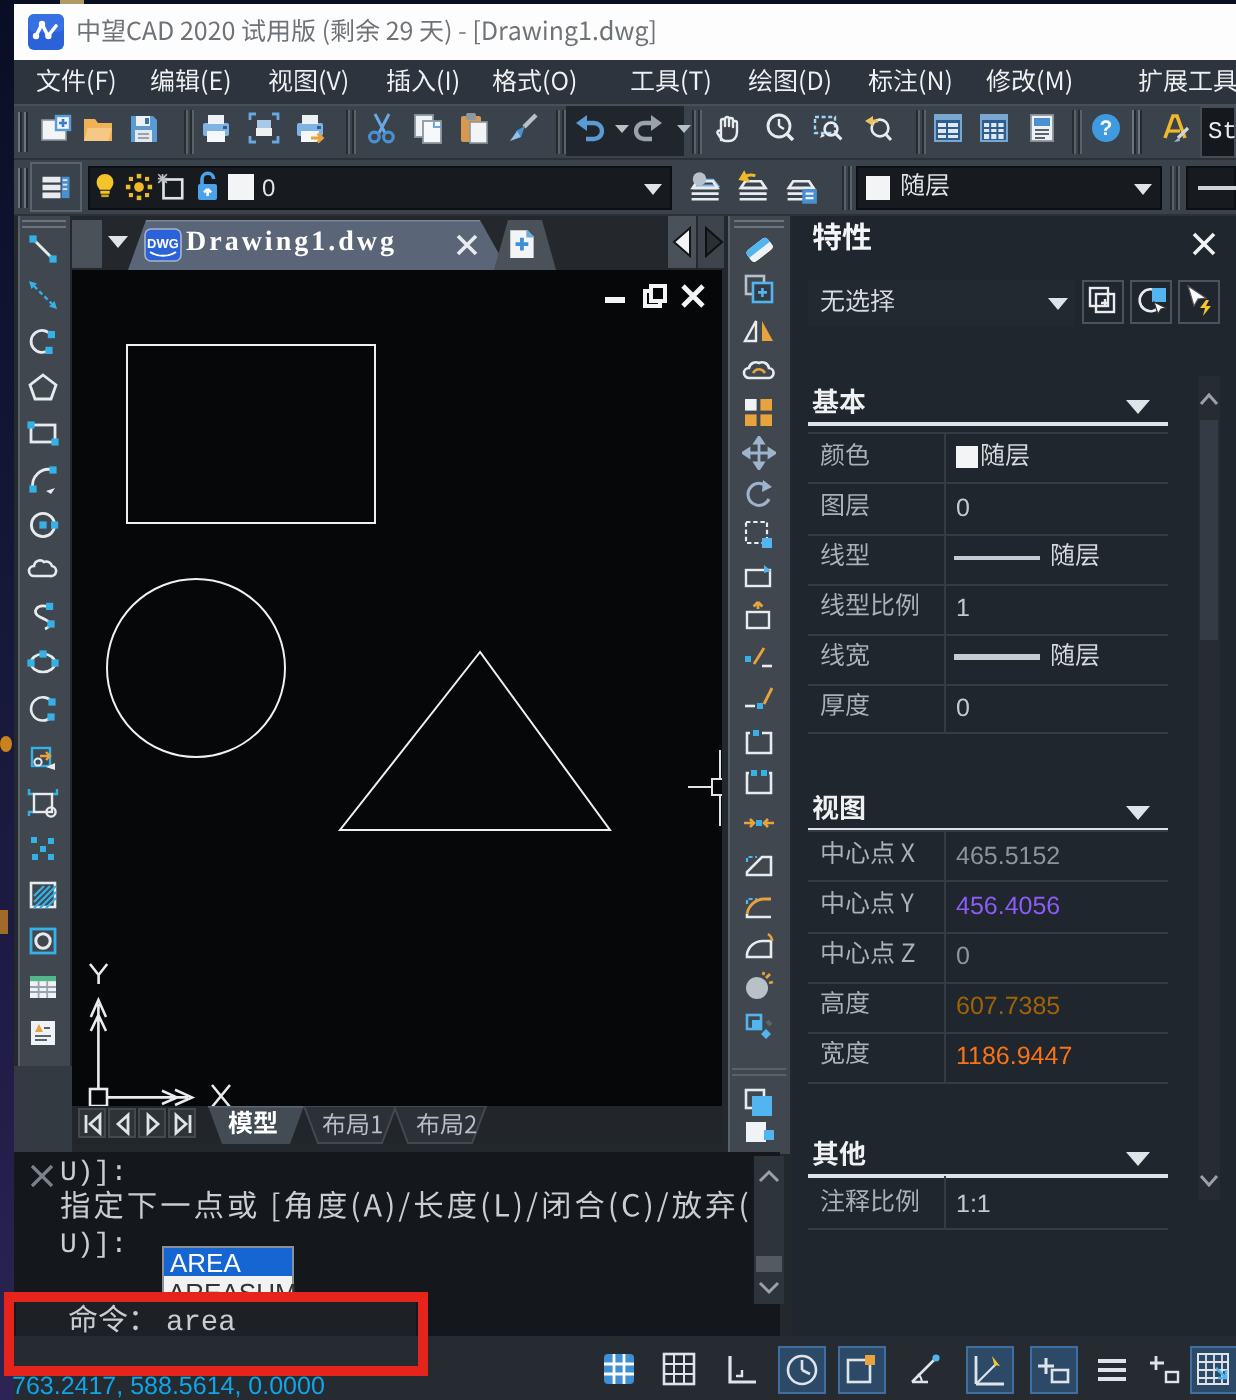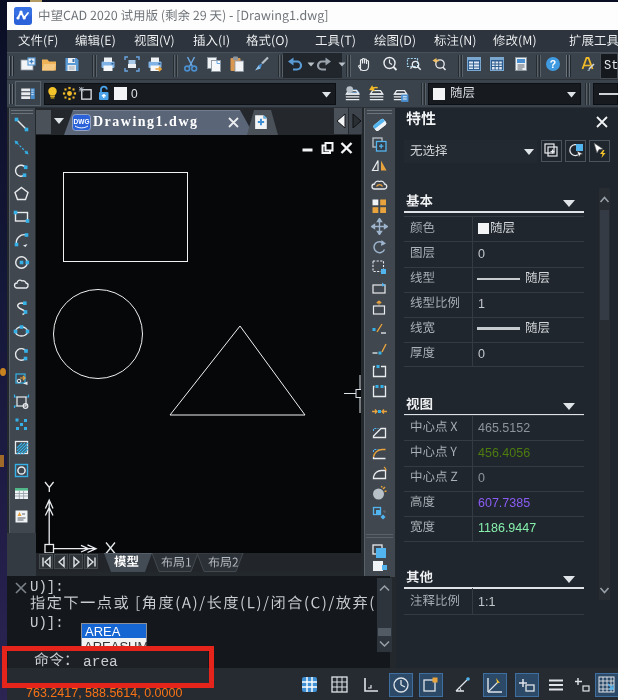--- a/index.html
+++ b/index.html
@@ -715,33 +715,33 @@
 <div class="abs" style="left:404px;top:516px;width:180px;height:1px;background:#343b42"></div>
 <div class="abs" style="left:404px;top:541px;width:180px;height:1px;background:#343b42"></div>
 <div class="abs" style="left:472px;top:415px;width:1px;height:126px;background:#343b42"></div>
 <svg style="position:absolute;left:410px;top:421px;overflow:visible" width="49" height="16" viewBox="0 0 49 16">
     <path transform="translate(0,10.0)" d="M5.7 -10.5V-8.3H1.2V-2.3H2.1V-3.1H5.7V1H6.7V-3.1H10.3V-2.4H11.3V-8.3H6.7V-10.5ZM2.1 -4V-7.4H5.7V-4ZM10.3 -4H6.7V-7.4H10.3Z M16.2 -7V-0.8C16.2 0.4 16.6 0.8 17.9 0.8C18.2 0.8 20.1 0.8 20.5 0.8C21.9 0.8 22.2 0.1 22.3 -2.3C22 -2.4 21.6 -2.6 21.4 -2.7C21.3 -0.6 21.2 -0.1 20.4 -0.1C20 -0.1 18.4 -0.1 18 -0.1C17.3 -0.1 17.2 -0.2 17.2 -0.8V-7ZM14.2 -6.1C14 -4.6 13.6 -2.6 13.1 -1.4L14 -1C14.5 -2.3 14.9 -4.4 15.1 -5.9ZM22 -6.1C22.7 -4.6 23.4 -2.6 23.6 -1.3L24.6 -1.7C24.3 -3 23.6 -4.9 22.9 -6.4ZM16.8 -9.5C18 -8.6 19.4 -7.4 20.1 -6.6L20.8 -7.3C20.1 -8.1 18.6 -9.3 17.4 -10.1Z M28 -5.8H34.5V-3.6H28ZM29.2 -1.6C29.4 -0.8 29.5 0.3 29.5 0.9L30.5 0.8C30.4 0.2 30.3 -0.9 30.1 -1.7ZM31.8 -1.6C32.2 -0.8 32.6 0.2 32.7 0.9L33.6 0.6C33.5 0 33.1 -1 32.7 -1.8ZM34.4 -1.7C35 -0.9 35.7 0.2 36 0.9L36.9 0.5C36.6 -0.2 35.9 -1.2 35.2 -2ZM27.2 -1.9C26.8 -1 26.2 0 25.5 0.6L26.4 1C27.1 0.3 27.7 -0.7 28.1 -1.7ZM27.1 -6.7V-2.7H35.4V-6.7H31.6V-8.3H36.4V-9.2H31.6V-10.5H30.7V-6.7Z M40.5 0H41.7L43 -2.5C43.3 -2.9 43.5 -3.4 43.8 -4H43.8C44.1 -3.4 44.4 -2.9 44.6 -2.5L46 0H47.3L44.6 -4.7L47.1 -9.2H45.9L44.6 -6.8C44.4 -6.4 44.2 -6 44 -5.5H43.9C43.6 -6 43.4 -6.4 43.2 -6.8L42 -9.2H40.7L43.2 -4.7Z" fill="#aab1b8"></path>
   </svg>
 <div class="abs" style="left:478px;top:421px;color:#8d949c;font:12.5px 'Liberation Sans'">465.5152</div>
 <svg style="position:absolute;left:410px;top:446px;overflow:visible" width="48" height="16" viewBox="0 0 48 16">
     <path transform="translate(0,10.0)" d="M5.7 -10.5V-8.3H1.2V-2.3H2.1V-3.1H5.7V1H6.7V-3.1H10.3V-2.4H11.3V-8.3H6.7V-10.5ZM2.1 -4V-7.4H5.7V-4ZM10.3 -4H6.7V-7.4H10.3Z M16.2 -7V-0.8C16.2 0.4 16.6 0.8 17.9 0.8C18.2 0.8 20.1 0.8 20.5 0.8C21.9 0.8 22.2 0.1 22.3 -2.3C22 -2.4 21.6 -2.6 21.4 -2.7C21.3 -0.6 21.2 -0.1 20.4 -0.1C20 -0.1 18.4 -0.1 18 -0.1C17.3 -0.1 17.2 -0.2 17.2 -0.8V-7ZM14.2 -6.1C14 -4.6 13.6 -2.6 13.1 -1.4L14 -1C14.5 -2.3 14.9 -4.4 15.1 -5.9ZM22 -6.1C22.7 -4.6 23.4 -2.6 23.6 -1.3L24.6 -1.7C24.3 -3 23.6 -4.9 22.9 -6.4ZM16.8 -9.5C18 -8.6 19.4 -7.4 20.1 -6.6L20.8 -7.3C20.1 -8.1 18.6 -9.3 17.4 -10.1Z M28 -5.8H34.5V-3.6H28ZM29.2 -1.6C29.4 -0.8 29.5 0.3 29.5 0.9L30.5 0.8C30.4 0.2 30.3 -0.9 30.1 -1.7ZM31.8 -1.6C32.2 -0.8 32.6 0.2 32.7 0.9L33.6 0.6C33.5 0 33.1 -1 32.7 -1.8ZM34.4 -1.7C35 -0.9 35.7 0.2 36 0.9L36.9 0.5C36.6 -0.2 35.9 -1.2 35.2 -2ZM27.2 -1.9C26.8 -1 26.2 0 25.5 0.6L26.4 1C27.1 0.3 27.7 -0.7 28.1 -1.7ZM27.1 -6.7V-2.7H35.4V-6.7H31.6V-8.3H36.4V-9.2H31.6V-10.5H30.7V-6.7Z M43 0H44.2V-3.6L46.9 -9.2H45.8L44.6 -6.6C44.3 -5.9 44 -5.2 43.6 -4.6H43.6C43.3 -5.2 43 -5.9 42.7 -6.6L41.5 -9.2H40.3L43 -3.6Z" fill="#aab1b8"></path>
   </svg>
-<div class="abs" style="left:478px;top:446px;color:#4d7c0f;font:12.5px 'Liberation Sans'">456.4056</div>
+<div class="abs" style="left:478px;top:446px;color:#8b5cf6;font:12.5px 'Liberation Sans'">456.4056</div>
 <svg style="position:absolute;left:410px;top:471px;overflow:visible" width="49" height="16" viewBox="0 0 49 16">
     <path transform="translate(0,10.0)" d="M5.7 -10.5V-8.3H1.2V-2.3H2.1V-3.1H5.7V1H6.7V-3.1H10.3V-2.4H11.3V-8.3H6.7V-10.5ZM2.1 -4V-7.4H5.7V-4ZM10.3 -4H6.7V-7.4H10.3Z M16.2 -7V-0.8C16.2 0.4 16.6 0.8 17.9 0.8C18.2 0.8 20.1 0.8 20.5 0.8C21.9 0.8 22.2 0.1 22.3 -2.3C22 -2.4 21.6 -2.6 21.4 -2.7C21.3 -0.6 21.2 -0.1 20.4 -0.1C20 -0.1 18.4 -0.1 18 -0.1C17.3 -0.1 17.2 -0.2 17.2 -0.8V-7ZM14.2 -6.1C14 -4.6 13.6 -2.6 13.1 -1.4L14 -1C14.5 -2.3 14.9 -4.4 15.1 -5.9ZM22 -6.1C22.7 -4.6 23.4 -2.6 23.6 -1.3L24.6 -1.7C24.3 -3 23.6 -4.9 22.9 -6.4ZM16.8 -9.5C18 -8.6 19.4 -7.4 20.1 -6.6L20.8 -7.3C20.1 -8.1 18.6 -9.3 17.4 -10.1Z M28 -5.8H34.5V-3.6H28ZM29.2 -1.6C29.4 -0.8 29.5 0.3 29.5 0.9L30.5 0.8C30.4 0.2 30.3 -0.9 30.1 -1.7ZM31.8 -1.6C32.2 -0.8 32.6 0.2 32.7 0.9L33.6 0.6C33.5 0 33.1 -1 32.7 -1.8ZM34.4 -1.7C35 -0.9 35.7 0.2 36 0.9L36.9 0.5C36.6 -0.2 35.9 -1.2 35.2 -2ZM27.2 -1.9C26.8 -1 26.2 0 25.5 0.6L26.4 1C27.1 0.3 27.7 -0.7 28.1 -1.7ZM27.1 -6.7V-2.7H35.4V-6.7H31.6V-8.3H36.4V-9.2H31.6V-10.5H30.7V-6.7Z M40.9 0H47.2V-1H42.3L47.2 -8.5V-9.2H41.4V-8.2H45.8L40.9 -0.7Z" fill="#aab1b8"></path>
   </svg>
 <div class="abs" style="left:478px;top:471px;color:#8d949c;font:12.5px 'Liberation Sans'">0</div>
 <svg style="position:absolute;left:410px;top:496px;overflow:visible" width="27" height="16" viewBox="0 0 27 16">
     <path transform="translate(0,10.0)" d="M3.6 -7H9V-5.9H3.6ZM2.6 -7.7V-5.2H10V-7.7ZM5.5 -10.3 5.9 -9.2H0.7V-8.4H11.7V-9.2H6.9C6.8 -9.6 6.6 -10.1 6.4 -10.5ZM1.2 -4.5V1H2.1V-3.7H10.4V0C10.4 0.2 10.3 0.2 10.2 0.2C10 0.2 9.4 0.2 8.9 0.2C9 0.4 9.1 0.7 9.2 0.9C10 0.9 10.5 0.9 10.9 0.8C11.2 0.7 11.3 0.5 11.3 0V-4.5ZM3.5 -2.9V0.3H4.4V-0.4H8.8V-2.9ZM4.4 -2.2H8V-1.1H4.4Z M17.3 -8.1V-7H15.3V-6.2H17.3V-4.1H22.2V-6.2H24.2V-7H22.2V-8.1H21.3V-7H18.2V-8.1ZM21.3 -6.2V-4.9H18.2V-6.2ZM22 -2.5C21.4 -1.9 20.6 -1.4 19.7 -1C18.9 -1.4 18.1 -1.9 17.6 -2.5ZM15.5 -3.3V-2.5H17.1L16.7 -2.4C17.2 -1.7 17.9 -1.1 18.7 -0.6C17.5 -0.2 16.2 0 14.9 0.1C15 0.3 15.2 0.7 15.3 0.9C16.8 0.8 18.4 0.4 19.7 -0.1C20.9 0.5 22.4 0.8 24 1C24.1 0.8 24.3 0.4 24.5 0.2C23.1 0.1 21.9 -0.2 20.8 -0.6C21.9 -1.2 22.8 -2 23.3 -3L22.8 -3.4L22.6 -3.3ZM18.4 -10.3C18.6 -10 18.8 -9.6 18.9 -9.3H14.1V-5.9C14.1 -4 14 -1.3 13 0.6C13.2 0.7 13.6 0.9 13.8 1C14.8 -1 15 -3.9 15 -5.9V-8.4H24.4V-9.3H20C19.8 -9.7 19.6 -10.2 19.4 -10.6Z" fill="#aab1b8"></path>
   </svg>
-<div class="abs" style="left:478px;top:496px;color:#8b5cf6;font:12.5px 'Liberation Sans'">607.7385</div>
+<div class="abs" style="left:478px;top:496px;color:#a16207;font:12.5px 'Liberation Sans'">607.7385</div>
 <svg style="position:absolute;left:410px;top:521px;overflow:visible" width="27" height="16" viewBox="0 0 27 16">
     <path transform="translate(0,10.0)" d="M6.5 -2.4V-0.4C6.5 0.6 6.9 0.9 8.2 0.9C8.4 0.9 10.2 0.9 10.5 0.9C11.6 0.9 11.9 0.4 12 -1.5C11.8 -1.6 11.4 -1.7 11.2 -1.9C11.1 -0.2 11 0 10.4 0C10 0 8.5 0 8.2 0C7.6 0 7.5 -0 7.5 -0.4V-2.4ZM5.5 -4V-3C5.5 -2 5.2 -0.6 0.5 0.4C0.8 0.6 1 1 1.2 1.2C6 0.1 6.5 -1.6 6.5 -2.9V-4ZM2.5 -5.2V-1.3H3.5V-4.4H9V-1.3H10V-5.2ZM5.4 -10.4C5.6 -10.1 5.7 -9.7 5.9 -9.4H1V-7.1H1.8V-8.6H10.7V-7.1H11.6V-9.4H7C6.9 -9.8 6.6 -10.3 6.4 -10.6ZM7.5 -8.1V-7.3H5.1V-8.1H4.1V-7.3H2.2V-6.6H4.1V-5.7H5.1V-6.6H7.5V-5.6H8.4V-6.6H10.4V-7.3H8.4V-8.1Z M17.3 -8.1V-7H15.3V-6.2H17.3V-4.1H22.2V-6.2H24.2V-7H22.2V-8.1H21.3V-7H18.2V-8.1ZM21.3 -6.2V-4.9H18.2V-6.2ZM22 -2.5C21.4 -1.9 20.6 -1.4 19.7 -1C18.9 -1.4 18.1 -1.9 17.6 -2.5ZM15.5 -3.3V-2.5H17.1L16.7 -2.4C17.2 -1.7 17.9 -1.1 18.7 -0.6C17.5 -0.2 16.2 0 14.9 0.1C15 0.3 15.2 0.7 15.3 0.9C16.8 0.8 18.4 0.4 19.7 -0.1C20.9 0.5 22.4 0.8 24 1C24.1 0.8 24.3 0.4 24.5 0.2C23.1 0.1 21.9 -0.2 20.8 -0.6C21.9 -1.2 22.8 -2 23.3 -3L22.8 -3.4L22.6 -3.3ZM18.4 -10.3C18.6 -10 18.8 -9.6 18.9 -9.3H14.1V-5.9C14.1 -4 14 -1.3 13 0.6C13.2 0.7 13.6 0.9 13.8 1C14.8 -1 15 -3.9 15 -5.9V-8.4H24.4V-9.3H20C19.8 -9.7 19.6 -10.2 19.4 -10.6Z" fill="#aab1b8"></path>
   </svg>
-<div class="abs" style="left:478px;top:521px;color:#86efac;font:12.5px 'Liberation Sans'">1186.9447</div>
+<div class="abs" style="left:478px;top:521px;color:#f97316;font:12.5px 'Liberation Sans'">1186.9447</div>
 <svg style="position:absolute;left:406px;top:571px;overflow:visible" width="29" height="17" viewBox="0 0 29 17">
     <path transform="translate(0,10.8)" d="M7.4 -0.6C8.9 -0.1 10.5 0.6 11.3 1.2L12.9 0.1C11.9 -0.4 10.1 -1.1 8.6 -1.6ZM8.9 -11.4V-10.1H4.6V-11.4H3V-10.1H1.1V-8.6H3V-3.2H0.7V-1.7H4.6C3.7 -1.1 1.9 -0.4 0.5 -0C0.9 0.3 1.3 0.9 1.6 1.2C3 0.8 4.8 0 6 -0.7L4.8 -1.7H12.8V-3.2H10.5V-8.6H12.5V-10.1H10.5V-11.4ZM4.6 -3.2V-4.2H8.9V-3.2ZM4.6 -8.6H8.9V-7.8H4.6ZM4.6 -6.4H8.9V-5.5H4.6Z M18.8 -10V-6.8L17.1 -6.1L17.8 -4.7L18.8 -5.1V-1.4C18.8 0.5 19.3 1 21.3 1C21.7 1 23.8 1 24.3 1C26 1 26.4 0.3 26.7 -1.7C26.2 -1.8 25.6 -2.1 25.2 -2.3C25.1 -0.8 24.9 -0.4 24.1 -0.4C23.7 -0.4 21.8 -0.4 21.4 -0.4C20.5 -0.4 20.4 -0.6 20.4 -1.4V-5.7L21.7 -6.2V-2H23.2V-6.8L24.6 -7.4C24.6 -5.6 24.6 -4.7 24.5 -4.5C24.5 -4.2 24.4 -4.2 24.2 -4.2C24 -4.2 23.7 -4.2 23.4 -4.2C23.5 -3.8 23.7 -3.2 23.7 -2.7C24.2 -2.7 24.8 -2.7 25.2 -2.9C25.7 -3.1 25.9 -3.5 26 -4.1C26.1 -4.7 26.1 -6.3 26.1 -8.7L26.2 -9L25.1 -9.4L24.8 -9.2L24.6 -9L23.2 -8.5V-11.4H21.7V-7.9L20.4 -7.4V-10ZM16.8 -11.4C16.1 -9.5 14.9 -7.6 13.7 -6.3C13.9 -6 14.4 -5.1 14.5 -4.7C14.8 -5 15.1 -5.3 15.4 -5.7V1.2H17V-8.2C17.5 -9.1 17.9 -10 18.3 -10.9Z" fill="#eef0f2"></path>
   </svg>
 <svg class="abs" style="left:563px;top:576px" width="13" height="8">
     <path d="M0 0h12L6 7z" fill="#dfe4e9"></path>
   </svg>
 <div class="abs" style="left:404px;top:587px;width:180px;height:2px;background:#dfe3e7"></div>
 <svg style="position:absolute;left:410px;top:595px;overflow:visible" width="52" height="16" viewBox="0 0 52 16">
     <path transform="translate(0,10.0)" d="M1.2 -9.7C2 -9.3 3 -8.7 3.6 -8.3L4.1 -9.1C3.6 -9.4 2.5 -10 1.7 -10.4ZM0.5 -6.2C1.3 -5.8 2.3 -5.2 2.8 -4.9L3.4 -5.6C2.8 -6 1.8 -6.6 1 -6.9ZM0.9 0.2 1.7 0.9C2.4 -0.3 3.3 -1.9 4 -3.2L3.3 -3.8C2.6 -2.4 1.6 -0.7 0.9 0.2ZM6.9 -10.2C7.3 -9.6 7.7 -8.7 7.9 -8.2L8.8 -8.5C8.6 -9.1 8.1 -9.9 7.7 -10.6ZM4.2 -8.1V-7.2H7.5V-4.4H4.7V-3.5H7.5V-0.3H3.8V0.6H12V-0.3H8.4V-3.5H11.3V-4.4H8.4V-7.2H11.7V-8.1Z M13.2 -8.3C13.6 -7.8 14 -7 14.1 -6.5L14.8 -6.8C14.7 -7.3 14.3 -8 13.9 -8.6ZM17.3 -8.7C17.1 -8.1 16.6 -7.3 16.4 -6.8L17 -6.6C17.3 -7.1 17.7 -7.8 18 -8.5ZM18.3 -9.9V-9H18.9C19.3 -8.2 19.9 -7.4 20.5 -6.8C19.6 -6.2 18.6 -5.8 17.7 -5.5V-6H16.1V-9.3C16.8 -9.4 17.4 -9.5 17.9 -9.7L17.4 -10.4C16.4 -10.1 14.5 -9.8 13 -9.7C13.1 -9.5 13.2 -9.2 13.2 -9C13.9 -9 14.5 -9.1 15.2 -9.2V-6H13.1V-5.2H15C14.5 -3.9 13.7 -2.5 12.9 -1.8C13.1 -1.5 13.3 -1.1 13.4 -0.8C14 -1.5 14.7 -2.7 15.2 -3.9V1H16.1V-4.1C16.5 -3.5 17.1 -2.8 17.3 -2.5L17.9 -3.1C17.6 -3.5 16.5 -4.7 16.1 -5.1V-5.2H17.7V-5.5C17.8 -5.3 18.1 -5 18.1 -4.7C19.2 -5.1 20.2 -5.6 21.2 -6.2C22.1 -5.6 23.1 -5.1 24.2 -4.7C24.3 -5 24.5 -5.3 24.7 -5.5C23.7 -5.8 22.7 -6.2 21.9 -6.7C22.9 -7.5 23.7 -8.5 24.3 -9.6L23.7 -9.9L23.6 -9.9ZM23 -9C22.5 -8.3 21.9 -7.8 21.2 -7.2C20.6 -7.8 20.1 -8.3 19.7 -9ZM20.7 -5.1V-4H18.4V-3.2H20.7V-1.9H17.9V-1H20.7V1H21.6V-1H24.4V-1.9H21.6V-3.2H23.9V-4H21.6V-5.1Z M26.6 0.9C26.9 0.7 27.3 0.5 30.7 -0.6C30.7 -0.9 30.7 -1.3 30.7 -1.6L27.6 -0.6V-5.7H30.7V-6.6H27.6V-10.4H26.6V-0.9C26.6 -0.3 26.3 -0 26.1 0.1C26.3 0.3 26.5 0.7 26.6 0.9ZM31.7 -10.4V-1.1C31.7 0.3 32 0.7 33.2 0.7C33.5 0.7 34.9 0.7 35.1 0.7C36.4 0.7 36.7 -0.2 36.8 -2.7C36.5 -2.8 36.1 -2.9 35.9 -3.1C35.8 -0.8 35.7 -0.2 35.1 -0.2C34.8 -0.2 33.6 -0.2 33.3 -0.2C32.8 -0.2 32.6 -0.4 32.6 -1.1V-4.7C34 -5.5 35.5 -6.5 36.6 -7.4L35.8 -8.2C35 -7.4 33.8 -6.5 32.6 -5.7V-10.4Z M46.1 -9.1V-2.1H47V-9.1ZM48.2 -10.4V-0.3C48.2 -0.1 48.1 -0 47.9 0C47.7 0 47 0 46.3 -0C46.4 0.2 46.5 0.7 46.6 0.9C47.5 0.9 48.2 0.9 48.5 0.7C48.9 0.6 49 0.3 49 -0.3V-10.4ZM42 -3.6C42.4 -3.3 42.9 -2.9 43.3 -2.5C42.7 -1.2 42 -0.3 41.1 0.3C41.3 0.5 41.5 0.8 41.7 1C43.6 -0.3 44.9 -2.9 45.3 -6.9L44.8 -7.1L44.6 -7H43C43.2 -7.7 43.3 -8.3 43.5 -8.9H45.6V-9.8H41.2V-8.9H42.5C42.2 -6.9 41.5 -5.1 40.6 -3.8C40.8 -3.7 41.2 -3.4 41.4 -3.2C41.9 -4 42.4 -5 42.7 -6.2H44.4C44.2 -5.1 44 -4.2 43.7 -3.4C43.3 -3.7 42.9 -4 42.5 -4.3ZM40.1 -10.5C39.7 -8.7 38.9 -6.9 37.9 -5.7C38.1 -5.4 38.3 -4.9 38.4 -4.7C38.7 -5.1 39 -5.6 39.3 -6V1H40.1V-7.8C40.5 -8.6 40.8 -9.4 41 -10.2Z" fill="#aab1b8"></path>
   </svg>
@@ -768,21 +768,21 @@
 <div class="abs" style="left:83px;top:654px;color:#c9cdd2;font:14.5px 'Liberation Mono',monospace">area</div>
 <div class="abs" style="left:377px;top:578px;width:15px;height:74px;background:#2e343b"></div>
 <svg class="abs" style="left:379px;top:584px" width="11" height="8">
     <path d="M1 6.5L5.5 2 10 6.5" fill="none" stroke="#9aa1a9" stroke-width="1.5"></path>
   </svg>
 <div class="abs" style="left:378px;top:628px;width:13px;height:8px;background:#525a64"></div>
 <svg class="abs" style="left:379px;top:640px" width="11" height="8">
     <path d="M1 1.5L5.5 6 10 1.5" fill="none" stroke="#9aa1a9" stroke-width="1.5"></path>
   </svg>
 <div class="abs" style="left:7px;top:668px;width:611px;height:32px;background:#262b31"></div>
-<div class="abs" style="left:26px;top:686px;color:#f97316;font:12.5px 'Liberation Sans'">763.2417, 588.5614, 0.0000</div>
+<div class="abs" style="left:6px;top:686px;color:#0ea5e9;font:12.5px 'Liberation Sans'">763.2417, 588.5614, 0.0000</div>
 <svg class="abs" style="left:301px;top:676px" width="18" height="18" viewBox="0 0 18 18">
     <rect x="1" y="1" width="15" height="15" rx="2" fill="#3f8fd4"></rect>
     <path d="M1 6h15M1 11h15M6 1v15M11 1v15" stroke="#fff" stroke-width="1.4"></path>
   </svg>
 <svg class="abs" style="left:331px;top:676px" width="18" height="18" viewBox="0 0 18 18">
     <rect x="1" y="1" width="15" height="15" fill="none" stroke="#dfe4e9" stroke-width="1.3"></rect>
     <path d="M1 6h15M1 11h15M6 1v15M11 1v15" stroke="#dfe4e9" stroke-width="1"></path>
   </svg>
 <svg class="abs" style="left:362px;top:676px" width="18" height="18" viewBox="0 0 18 18">
     <path d="M3 2v13h13" stroke="#dfe4e9" stroke-width="1.6" fill="none"></path>

